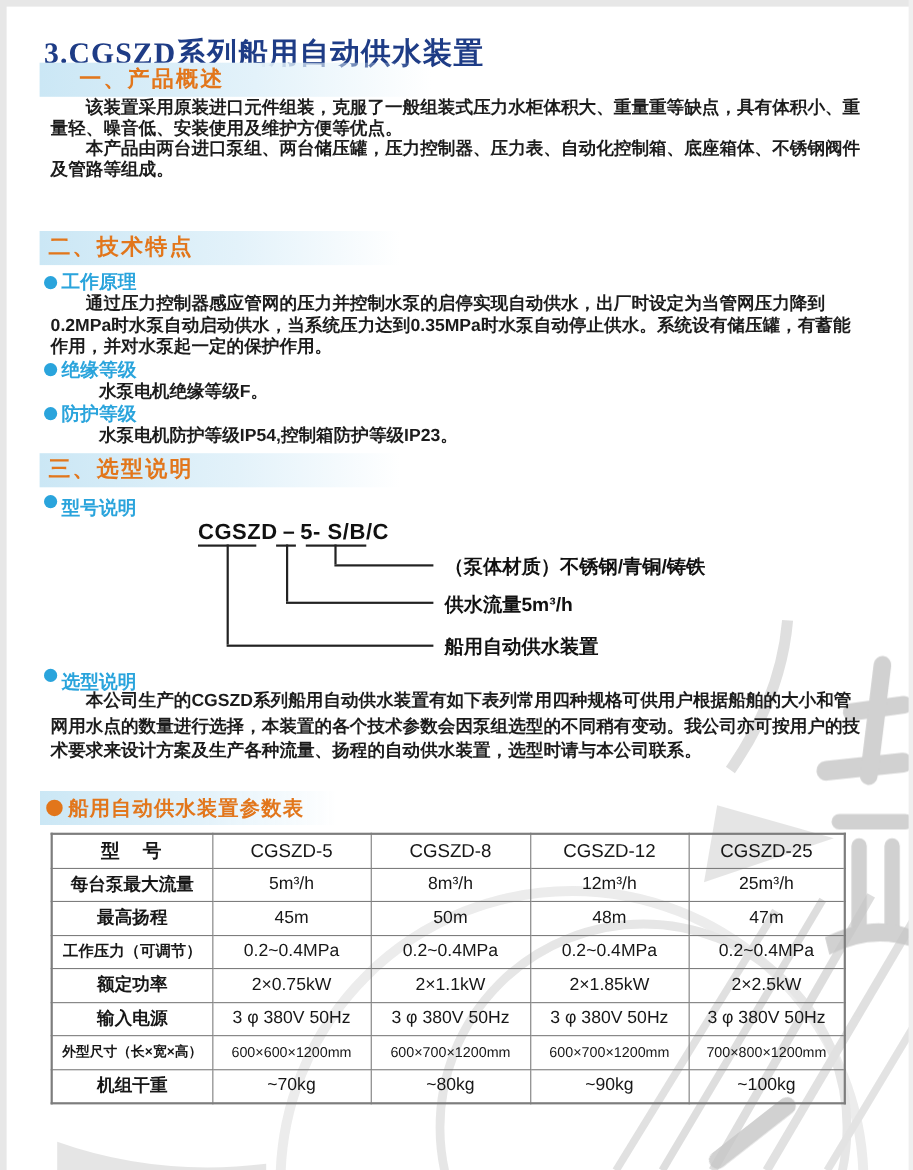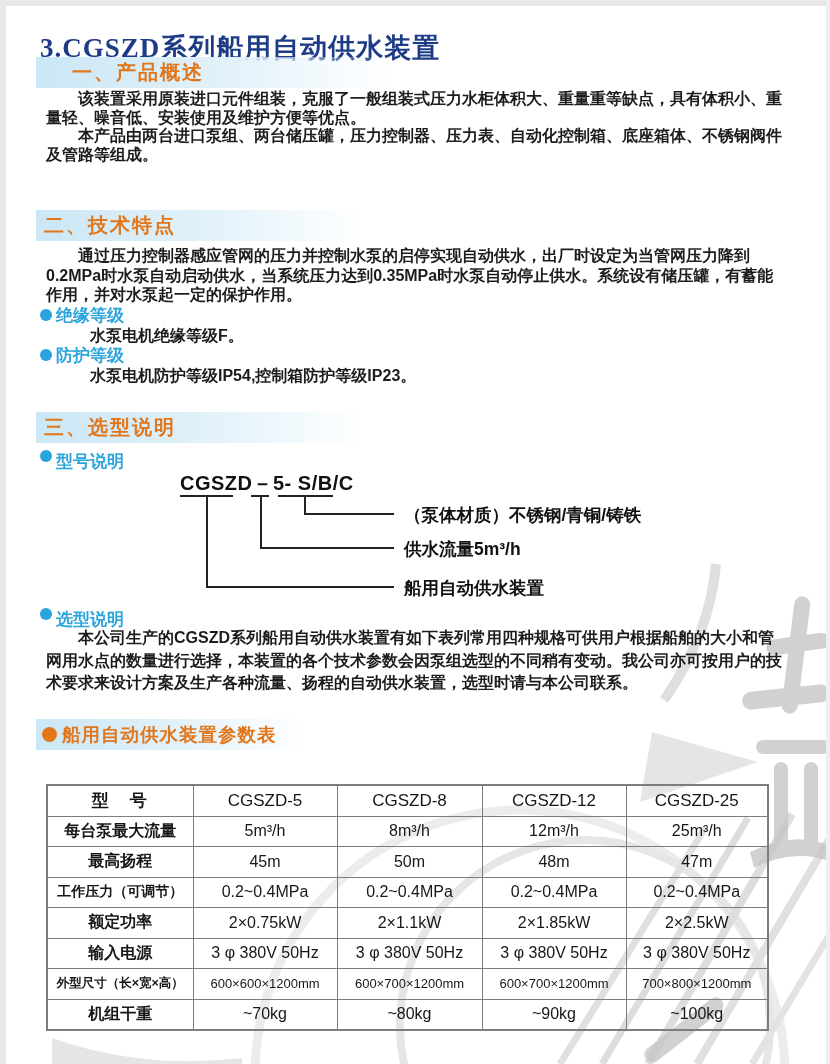--- a/index.html
+++ b/index.html
@@ -53,21 +53,21 @@
   .select-para{top:627px;line-height:22.5px;}
 
   .table-caption{
     left:36px;top:719px;height:31px;width:270px;
     background:linear-gradient(to right,#cbe7f5 0%,#e3f2fa 55%,rgba(255,255,255,0) 100%);
     display:flex;align-items:center;
   }
   .table-caption .odot{width:15px;height:15px;border-radius:50%;background:#e2761b;margin:0 5px 0 6px;flex:0 0 auto;}
   .table-caption .cap-text{color:#e2761b;font-size:18.5px;font-weight:bold;letter-spacing:1px;}
 
-  .params{left:46px;top:784px;}
+  .params{left:46px;top:757px;}
   table.grid{border-collapse:collapse;table-layout:fixed;width:721px;background:transparent;}
   table.grid td{
     border:1px solid #7d7d7d;height:29.5px;text-align:center;vertical-align:middle;
     font-size:16px;color:#171717;padding:0 2px;overflow:hidden;white-space:nowrap;
   }
   table.grid{border:2px solid #7d7d7d;}
   tr.head-row td{font-size:17px;}
   td.rowhead{font-weight:bold;font-size:15.5px;}
   td.rowhead.sz9{font-size:14px;}
   td.rowhead.sz11{font-size:12.5px;letter-spacing:0;}
@@ -111,20 +111,24 @@
 <h1 class="layer doc-title">3.CGSZD系列船用自动供水装置</h1>
 
 <div class="layer sec-band band-1">一、产品概述</div>
 <div class="layer bodytext para-block">
   <p>该装置采用原装进口元件组装，克服了一般组装式压力水柜体积大、重量重等缺点，具有体积小、重量轻、噪音低、安装使用及维护方便等优点。</p>
   <p>本产品由两台进口泵组、两台储压罐，压力控制器、压力表、自动化控制箱、底座箱体、不锈钢阀件及管路等组成。</p>
 </div>
 
 <div class="layer sec-band band-2">二、技术特点</div>
 <div class="layer features">
+  <div class="feat-label">
+    <span class="dot"></span>
+    <span>工作原理</span>
+  </div>
   <p class="feat-para">通过压力控制器感应管网的压力并控制水泵的启停实现自动供水，出厂时设定为当管网压力降到0.2MPa时水泵自动启动供水，当系统压力达到0.35MPa时水泵自动停止供水。系统设有储压罐，有蓄能作用，并对水泵起一定的保护作用。</p>
   <div class="feat-label">
     <span class="dot"></span>
     <span>绝缘等级</span>
   </div>
   <p class="feat-line">水泵电机绝缘等级F。</p>
   <div class="feat-label">
     <span class="dot"></span>
     <span>防护等级</span>
   </div>

